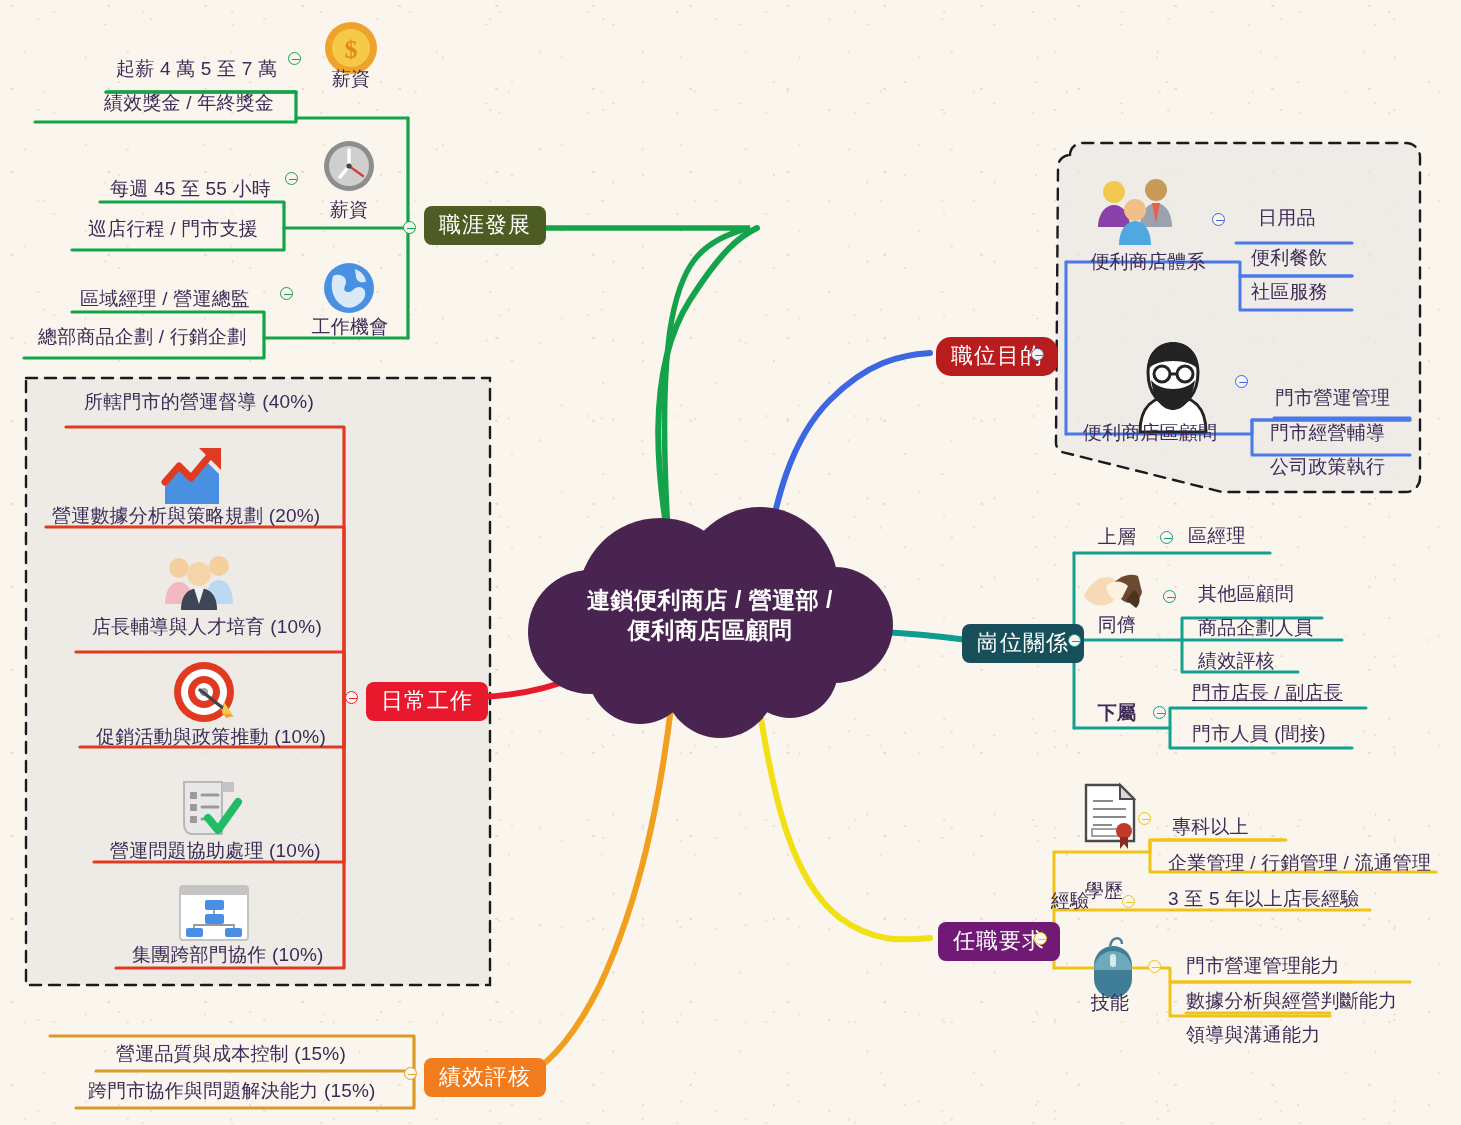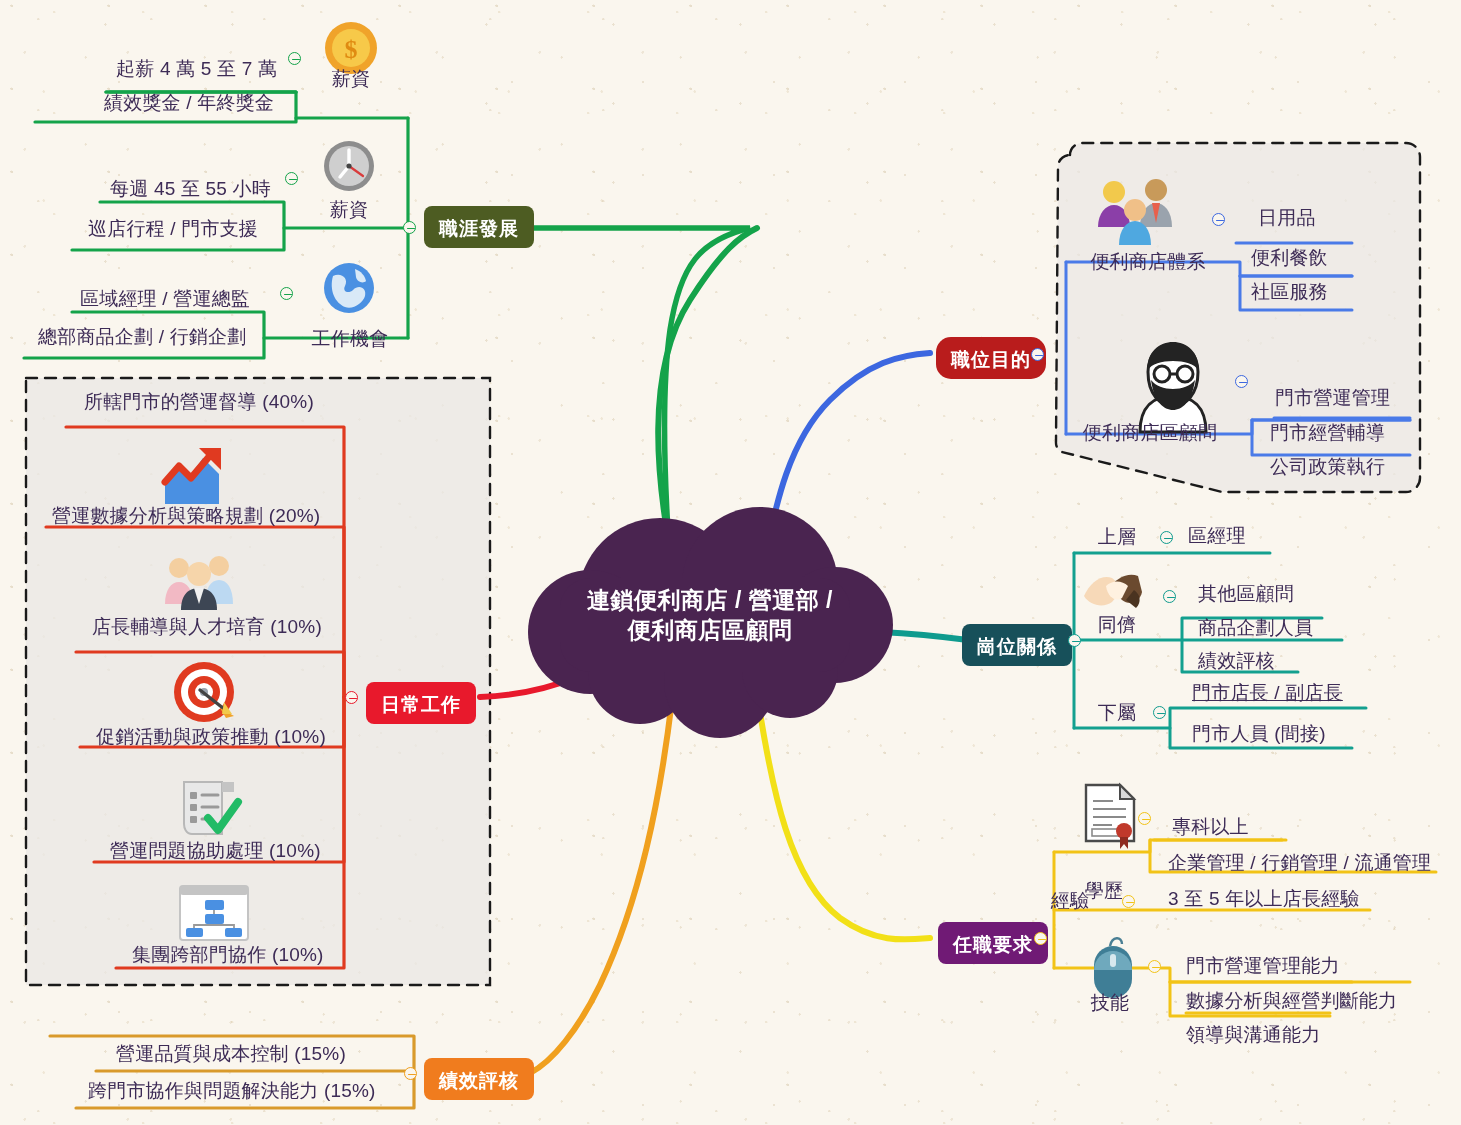--- a/index.html
+++ b/index.html
@@ -28,22 +28,22 @@
 
   
   .cloud-text{
     position:absolute;left:530px;top:585px;width:360px;
     text-align:center;color:#ffffff;font-size:23px;font-weight:bold;
     line-height:1.32;letter-spacing:.5px;
   }
 
   
   .pill{
-    position:absolute;color:#fff;font-weight:bold;font-size:19px;
-    padding:13px 15px 8px;border-radius:8px;white-space:nowrap;
+    position:absolute;color:#fff;font-weight:normal;font-size:22px;
+    padding:7px 15px 8px;border-radius:8px;white-space:nowrap;
     letter-spacing:1px;line-height:1.1;
   }
   .pill.career {background:#4d5c22;}
   .pill.purpose{background:#b91c1c;border-radius:15px;}
   .pill.relation{background:#17505a;}
   .pill.require{background:#701a75;}
   .pill.daily  {background:#e8192c;}
   .pill.perf   {background:#f07c1e;}
 
   
@@ -325,21 +325,21 @@
   <div class="icon-cap" style="left:310px;top:66px;width:82px;">薪資</div>
   <div class="dot g" style="left:288px;top:52px;"></div>
   <div class="leaf" style="left:116px;top:58px;">起薪 4 萬 5 至 7 萬</div>
   <div class="leaf" style="left:104px;top:92px;">績效獎金 / 年終獎金</div>
 
   <div class="icon-cap" style="left:308px;top:197px;width:82px;">薪資</div>
   <div class="dot g" style="left:285px;top:172px;"></div>
   <div class="leaf" style="left:110px;top:178px;">每週 45 至 55 小時</div>
   <div class="leaf" style="left:88px;top:218px;">巡店行程 / 門市支援</div>
 
-  <div class="icon-cap" style="left:298px;top:326px;width:104px;">工作機會</div>
+  <div class="icon-cap" style="left:298px;top:314px;width:104px;">工作機會</div>
   <div class="dot g" style="left:280px;top:287px;"></div>
   <div class="leaf" style="left:80px;top:288px;">區域經理 / 營運總監</div>
   <div class="leaf" style="left:38px;top:326px;">總部商品企劃 / 行銷企劃</div>
 
   <div class="pill purpose" style="left:936px;top:337px;">職位目的</div>
   <div class="dot b" style="left:1031px;top:348px;"></div>
 
   <div class="icon-cap" style="left:1078px;top:249px;width:140px;">便利商店體系</div>
   <div class="dot b" style="left:1212px;top:213px;"></div>
   <div class="leaf" style="left:1258px;top:207px;">日用品</div>
@@ -358,21 +358,21 @@
   <div class="icon-cap" style="left:1087px;top:524px;width:60px;">上層</div>
   <div class="dot t" style="left:1160px;top:531px;"></div>
   <div class="leaf" style="left:1188px;top:525px;">區經理</div>
 
   <div class="icon-cap" style="left:1087px;top:612px;width:60px;">同儕</div>
   <div class="dot t" style="left:1163px;top:590px;"></div>
   <div class="leaf" style="left:1198px;top:583px;">其他區顧問</div>
   <div class="leaf" style="left:1198px;top:617px;">商品企劃人員</div>
   <div class="leaf" style="left:1198px;top:650px;">績效評核</div>
 
-  <div class="icon-cap" style="left:1087px;top:700px;width:60px;">下屬</div>
+  <div class="icon-cap" style="left:1087px;top:700px;width:60px;font-weight:bold;">下屬</div>
   <div class="dot t" style="left:1153px;top:706px;"></div>
   <div class="leaf" style="left:1192px;top:682px;text-decoration:underline;">門市店長 / 副店長</div>
   <div class="leaf" style="left:1192px;top:723px;">門市人員 (間接)</div>
 
   <div class="pill require" style="left:938px;top:922px;">任職要求</div>
   <div class="dot y" style="left:1034px;top:932px;"></div>
 
   <div class="icon-cap" style="left:1074px;top:840px;width:60px;margin-top:38px;">學歷</div>
   <div class="dot y" style="left:1138px;top:812px;"></div>
   <div class="leaf" style="left:1172px;top:816px;">專科以上</div>

